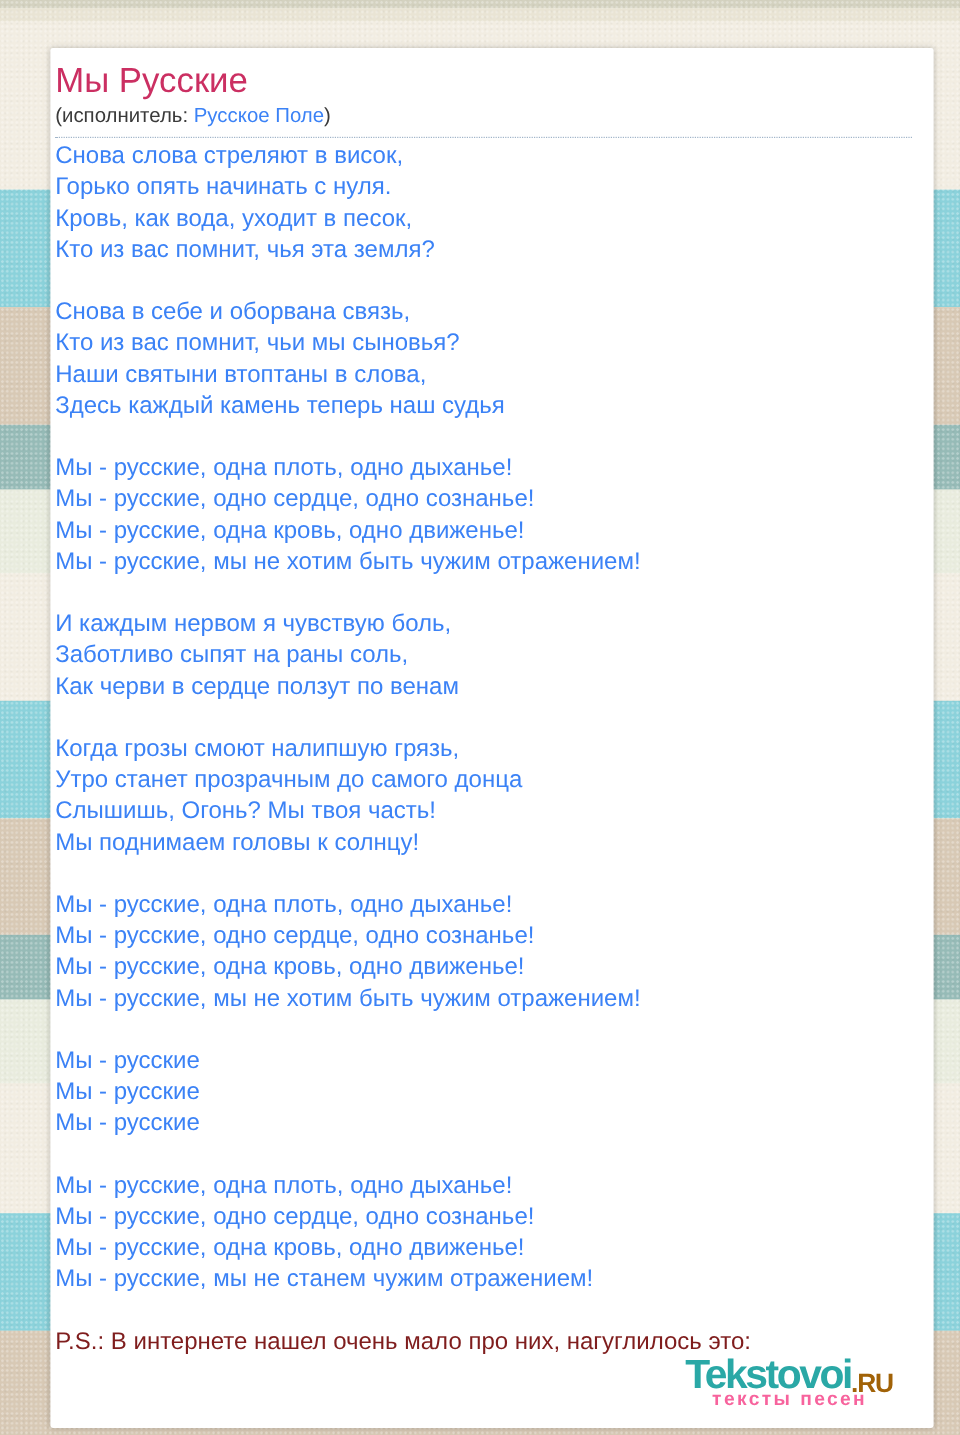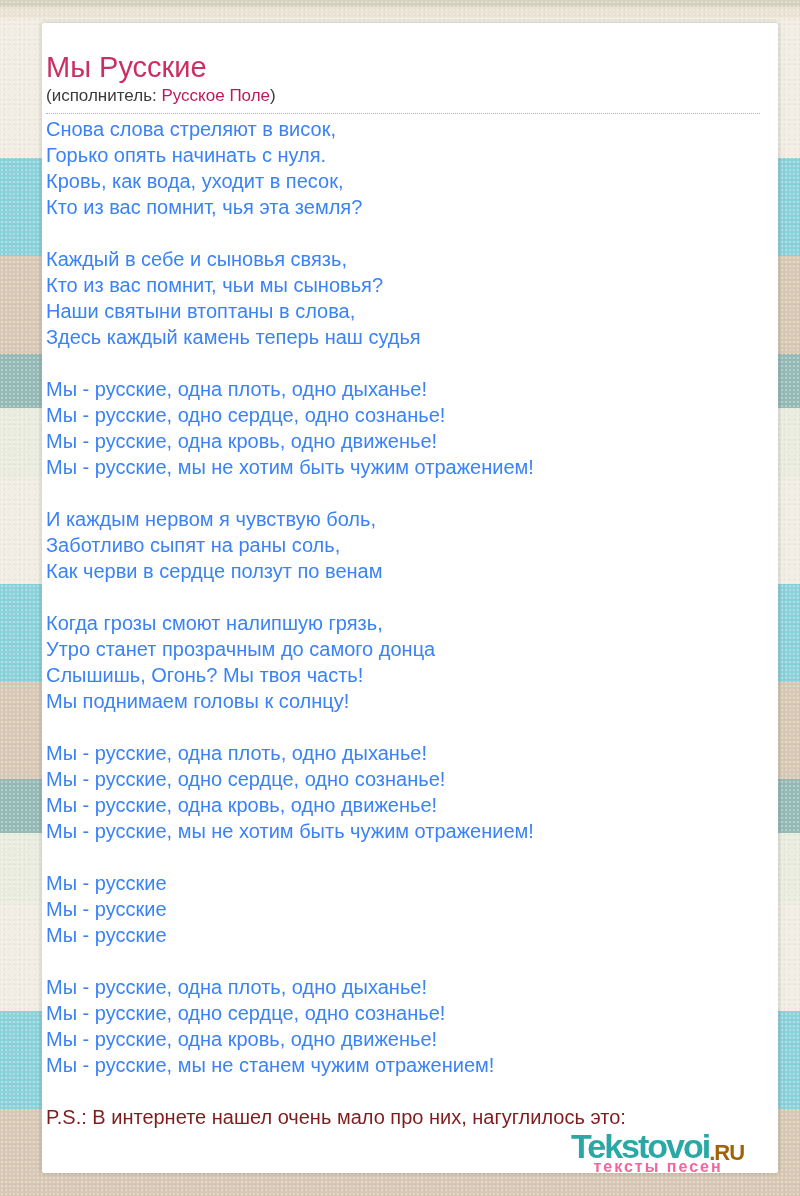--- a/index.html
+++ b/index.html
@@ -18,45 +18,45 @@
     background-image:
       radial-gradient(rgba(255,255,255,0.30) 1px, transparent 1.2px),
       radial-gradient(rgba(0,0,0,0.035) 1px, transparent 1.2px);
     background-size:4px 4px,5px 5px;
     background-position:0 0,2px 2px;
     pointer-events:none;
   }
   
   #card{
     position:absolute;z-index:2;
-    left:42px;top:23px;
+    left:42px;top:40px;
     width:736px;height:1150px;
     background:#ffffff;
     border-radius:2px;
     box-shadow:0 0 5px rgba(0,0,0,0.22);
     box-sizing:border-box;
-    padding:28px 18px 0 4px;
+    padding:12px 18px 0 4px;
   }
   #song-title{
     margin:0;
     font-size:29px;
     font-weight:400;
     line-height:33px;
     color:#cb2f62;
     letter-spacing:0;
   }
   #artist-line{
     margin:2px 0 0 0;
     font-size:17px;
     line-height:20px;
     color:#3a3a3a;
     padding-bottom:7px;
     border-bottom:1px dotted #a0b4c8;
   }
-  #artist-link{color:#be185d;text-decoration:none;cursor:pointer;}
+  #artist-link{color:#3b82f6;text-decoration:none;cursor:pointer;}
   #lyrics{
     margin-top:2px;
     font-size:20px;
     line-height:26px;
     color:#3b82f6;
   }
   .verse{margin:0 0 26px 0;}
   .line{height:26px;white-space:nowrap;}
   #ps-line{
     font-size:20px;
@@ -123,21 +123,21 @@
   <div id="artist-line"><span>(исполнитель: </span><a id="artist-link">Русское Поле</a><span>)</span></div>
 
   <div id="lyrics">
       <div class="verse">
         <div class="line">Снова слова стреляют в висок,</div>
         <div class="line">Горько опять начинать с нуля.</div>
         <div class="line">Кровь, как вода, уходит в песок,</div>
         <div class="line">Кто из вас помнит, чья эта земля?</div>
       </div>
       <div class="verse">
-        <div class="line">Каждый в себе и сыновья связь,</div>
+        <div class="line">Снова в себе и оборвана связь,</div>
         <div class="line">Кто из вас помнит, чьи мы сыновья?</div>
         <div class="line">Наши святыни втоптаны в слова,</div>
         <div class="line">Здесь каждый камень теперь наш судья</div>
       </div>
       <div class="verse">
         <div class="line">Мы - русские, одна плоть, одно дыханье!</div>
         <div class="line">Мы - русские, одно сердце, одно сознанье!</div>
         <div class="line">Мы - русские, одна кровь, одно движенье!</div>
         <div class="line">Мы - русские, мы не хотим быть чужим отражением!</div>
       </div>

